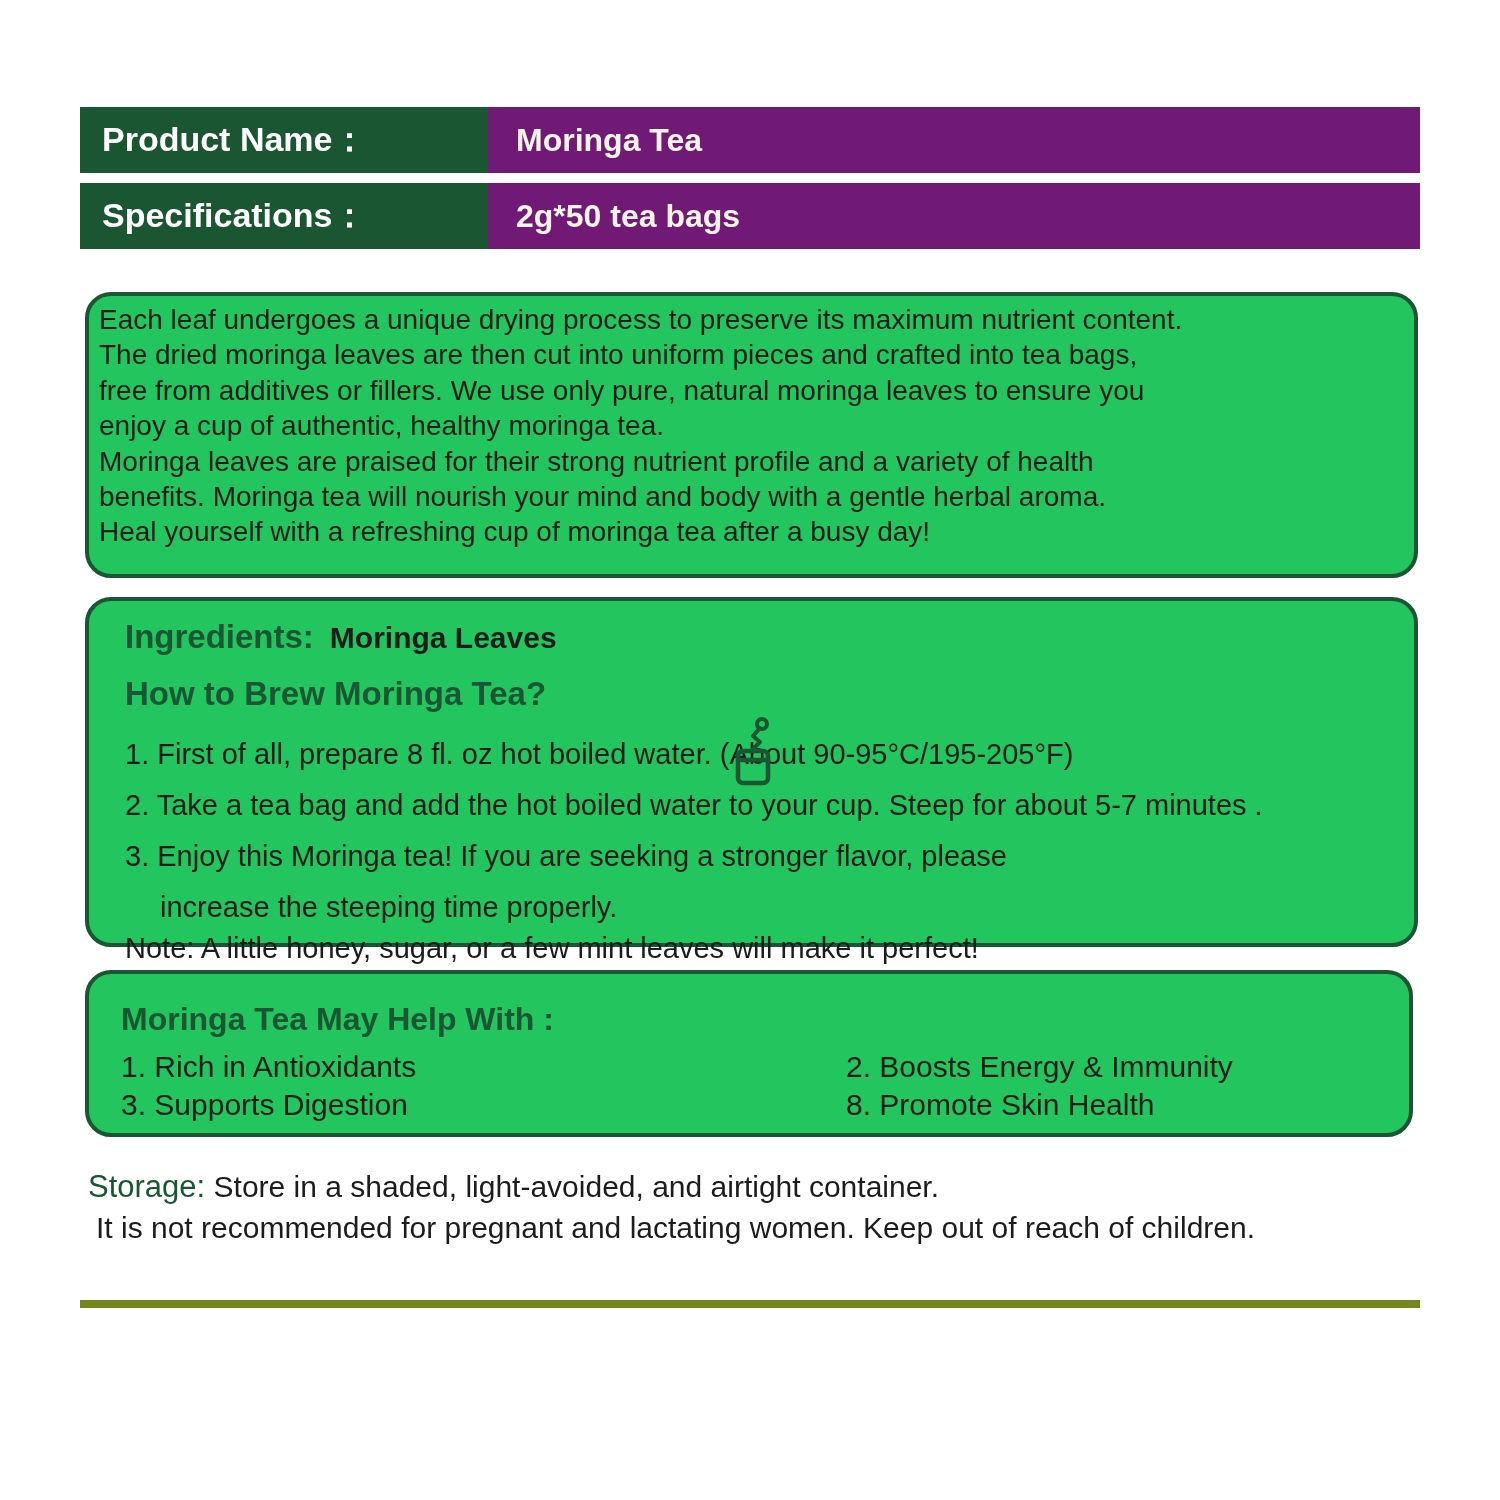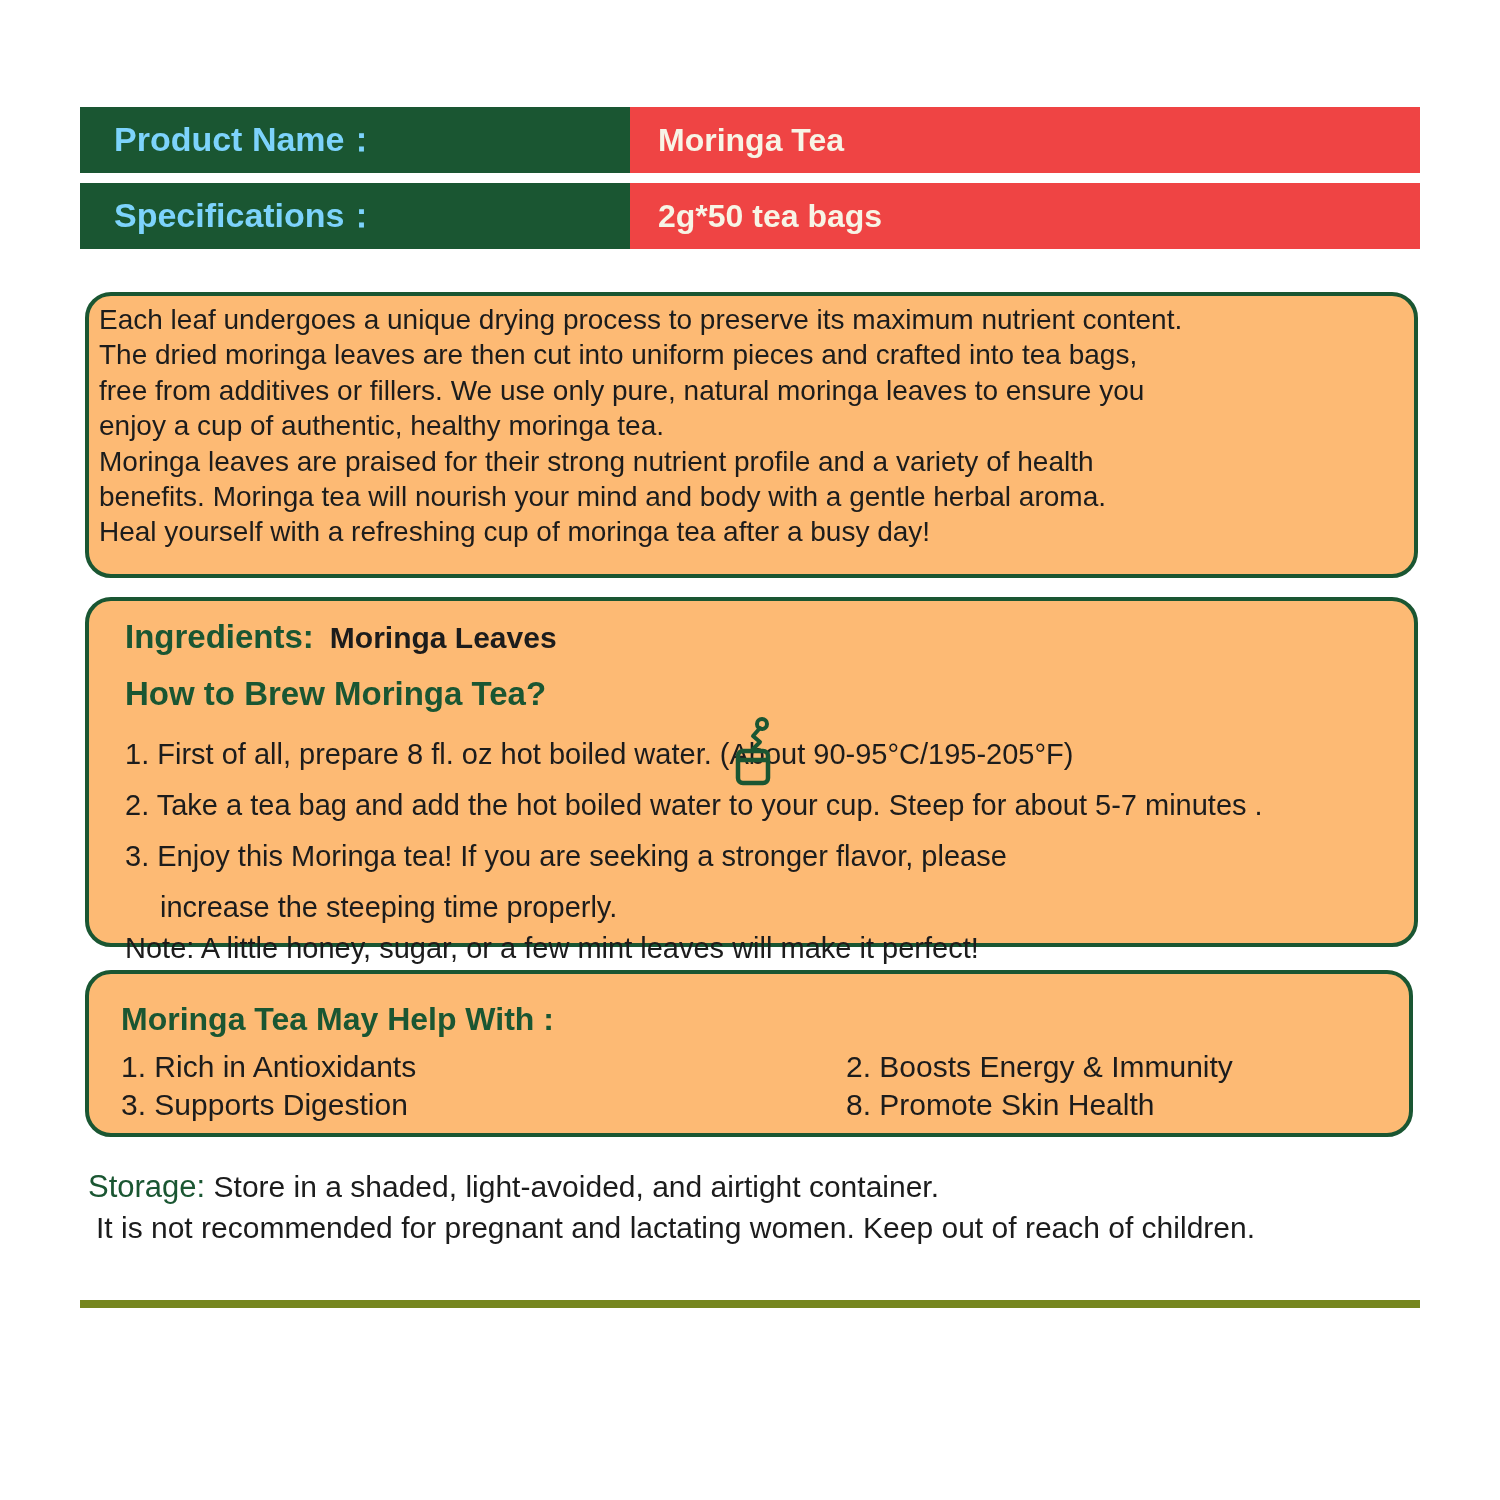--- a/index.html
+++ b/index.html
@@ -6,32 +6,32 @@
   #page {
     position:relative; width:1500px; height:1500px; background:#ffffff;
     font-family:"Liberation Sans", sans-serif; color:#1c1c1c; overflow:hidden;
   }
 
   
   .banner-row { position:absolute; left:80px; width:1340px; height:66px; display:flex; }
   .banner-row.r1 { top:107px; }
   .banner-row.r2 { top:183px; }
   .banner-label {
-    width:550px; box-sizing:border-box; background:#1a5632; color:#7dd3fc;
-    font-weight:bold; font-size:34px; display:flex; align-items:center; padding-left:34px;
+    width:408px; box-sizing:border-box; background:#1a5632; color:#ffffff;
+    font-weight:bold; font-size:34px; display:flex; align-items:center; padding-left:22px;
   }
   .banner-value {
-    flex:1; background:#ef4444; color:#f7f4e6; font-weight:bold; font-size:32px;
+    flex:1; background:#701a75; color:#f7f4e6; font-weight:bold; font-size:32px;
     display:flex; align-items:center; padding-left:28px;
   }
 
   
   .box {
     position:absolute; left:85px; width:1333px; box-sizing:border-box;
-    border:4px solid #1a5632; border-radius:26px; background:#fdba74;
+    border:4px solid #1a5632; border-radius:26px; background:#22c55e;
   }
   #box-desc {
     top:292px; height:286px; padding:6px 12px 0 10px;
     font-size:28px; line-height:35.4px; white-space:pre-line;
   }
   #box-brew { top:597px; height:350px; padding:14px 20px 0 36px; }
   #box-benefits { top:970px; height:167px; width:1328px; padding:24px 20px 0 32px; }
 
   .ing-line { line-height:44px; }
   .green-head { color:#1a5632; font-weight:bold; font-size:33px; }

